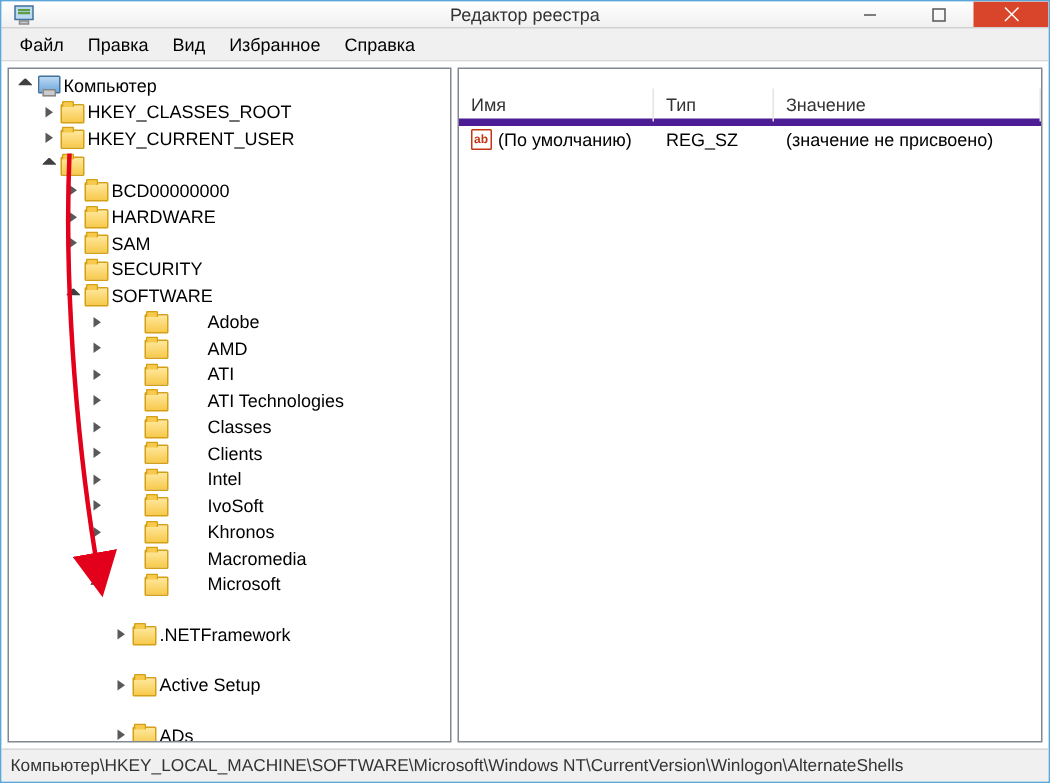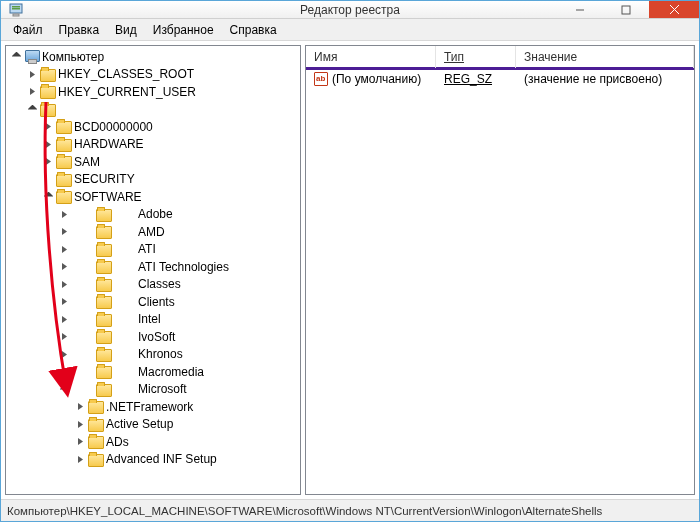--- a/index.html
+++ b/index.html
@@ -121,21 +121,21 @@
 }
 .tree-row .toggle svg { fill: #595959; }
 .tree-row .toggle.open svg { fill: #404040; }
 .tree-row .label {
   padding: 0 2px;
 }
 .indent0 { padding-left: 0px; }
 .indent1 { padding-left: 16px; }
 .indent2 { padding-left: 32px; }
 .indent3 { padding-left: 48px; gap: 24px; }
-.indent4 { padding-left: 64px; }
+.indent4 { padding-left: 64px; margin-top: 16px; }
 
 
 .folder-icon {
   display: inline-block;
   width: 16px; height: 13px;
   background: linear-gradient(#ffe79c, #f7ca4d);
   border: 1px solid #d4a017;
   border-radius: 1px;
   position: relative;
   margin-top: 2px;
@@ -160,43 +160,44 @@
   background:linear-gradient(#bcd9f2,#6ea8dd);border:1px solid #41719c;border-radius:1px;
 }
 .computer-icon::after{
   content:"";position:absolute;bottom:0;left:4px;width:7px;height:3px;background:#ccc;border:1px solid #888;
 }
 
 
 .list-header {
   display: flex;
   background: #fff;
-  border-bottom: 3px solid #4c1d95;
+  border-bottom: 5px solid #4c1d95;
   height: 24px;
   align-items: center;
+  margin-top: 14px;
 }
 .list-header .col {
   padding: 4px 8px;
   border-right: 1px solid #e4e4e4;
   font-weight: normal;
   color: #333;
 }
 .list-row {
   display: flex;
   align-items: center;
   height: 18px;
 }
 .list-row .cell {
   padding: 2px 8px;
   overflow: hidden;
   text-overflow: ellipsis;
   white-space: nowrap;
 }
 .col-name { width: 130px; }
-.col-type { width: 80px; text-decoration: underline; }
+.col-type { width: 80px; }
 .col-value { flex: 1; }
 .string-icon {
   display:inline-block;width:14px;height:14px;
   background:#fff;border:1px solid #c23616;border-radius:1px;
   margin-right:4px;vertical-align:middle;
   position:relative;
 }
 .string-icon::after{
   content:"ab";color:#c23616;font-size:8px;font-weight:bold;
   position:absolute;left:1px;top:0;line-height:12px;

